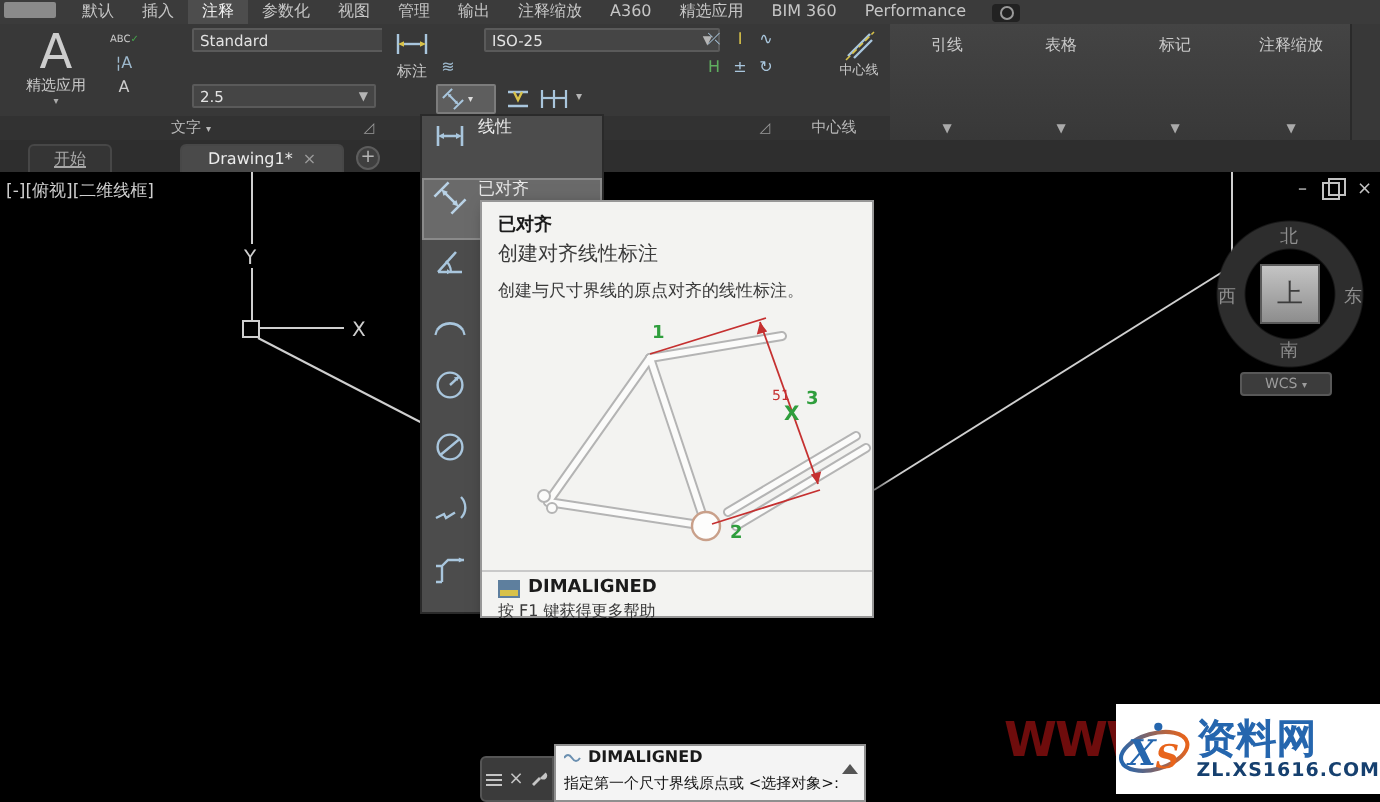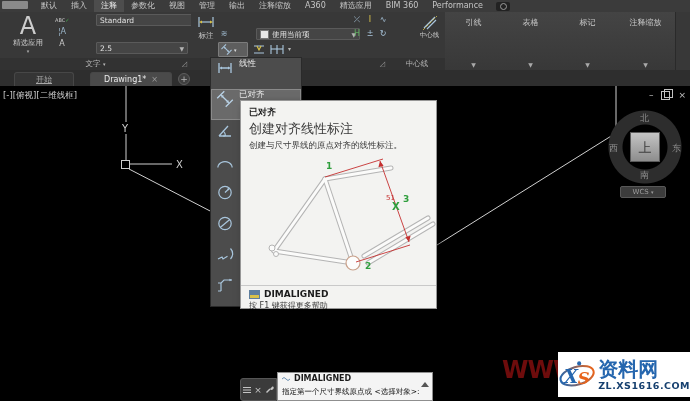--- a/index.html
+++ b/index.html
@@ -58,21 +58,21 @@
   
   .dimmenu{left:210px;top:57px;width:92px;height:250px;background:#4c4c4c;border:1px solid #2a2a2a;z-index:20;box-sizing:border-box;}
   .mitem{position:absolute;left:0;width:90px;height:31px;display:flex;align-items:flex-start;}
   .mitem .ic{width:28px;text-align:center;flex:none;}
   .mitem .ml{font-size:8.5px;color:#e8e8e8;}
   .mitem.hover{background:#6a6a6a;outline:1px solid #8a8a8a;outline-offset:-1px;}
   
   .tooltip{left:240px;top:100px;width:197px;height:209px;background:#f3f3f1;border:1px solid #979797;
            box-shadow:4px 4px 8px rgba(0,0,0,.55);z-index:30;box-sizing:border-box;}
   .tt-title{position:absolute;left:8px;top:5px;font-size:9px;font-weight:bold;color:#1b1b1b;}
-  .tt-sub{position:absolute;left:8px;top:19px;font-size:13px;color:#3a3a3a;}
+  .tt-sub{position:absolute;left:8px;top:19px;font-size:10px;color:#3a3a3a;}
   .tt-desc{position:absolute;left:8px;top:39px;font-size:8.5px;color:#3a3a3a;}
   .tt-sep{position:absolute;left:0px;top:184px;width:100%;height:1px;background:#c9c9c9;}
   .tt-cmdrow{position:absolute;left:8px;top:188px;font-size:9px;font-weight:bold;color:#1b1b1b;display:flex;align-items:center;gap:4px;}
   .tt-help{position:absolute;left:8px;top:199px;font-size:8px;color:#3a3a3a;}
   
   .cmdleft{left:240px;top:292px;width:37px;height:23px;background:#3b3b3b;border:1px solid #555;border-radius:3px 0 0 3px;
            display:flex;align-items:center;justify-content:space-around;box-sizing:border-box;}
   .cmdleft .xg{color:#c5c5c5;font-size:9px;}
   .cmdbox{left:277px;top:286px;width:156px;height:29px;background:#f4f4f4;border:1px solid #8f8f8f;box-sizing:border-box;}
   .cmdname{position:absolute;left:4px;top:1px;font-size:8px;font-weight:bold;color:#1a1a1a;display:flex;gap:3px;align-items:center;}
@@ -142,26 +142,25 @@
 
     <div class="panel" style="left:191px;width:198px;">
       <div class="bigbtn" style="left:2px;top:3px;width:26px;">
         <svg width="20" height="16" viewBox="0 0 20 16" style="margin:0 auto;">
           <path d="M3 2v10M17 2v10" stroke="#a9c6dd" stroke-width="1.2" fill="none"></path>
           <path d="M5 7h10" stroke="#a9c6dd" stroke-width="1.2"></path>
           <path d="M3 7l3-1.4v2.8zM17 7l-3-1.4v2.8z" fill="#d8c24a"></path>
         </svg>
         <div style="font-size:7.5px;color:#c9c9c9;">标注</div>
       </div>
+      <div class="field" style="left:27px;top:2px;width:118px;">
+        <span class="grow">ISO-25</span>
+        <span class="caret">▼</span>
+      </div>
       <span class="abs mini-ic" style="left:27px;top:16px;width:12px;">≋</span>
-      <div class="field" style="left:41px;top:16px;width:104px;">
-        <span class="swatch"></span>
-        <span class="grow">使用当前项</span>
-        <span class="caret">▼</span>
-      </div>
 
       <div class="abs" style="left:27px;top:30px;width:30px;height:15px;background:#5e5e5e;border:1px solid #7c7c7c;border-radius:1px;display:flex;align-items:center;box-sizing:border-box;">
         <svg width="15" height="13" viewBox="0 0 20 20">
           <g transform="rotate(45 10 10)">
             <path d="M4 5v10M16 5v10M6 10h8" stroke="#a9c6dd" stroke-width="1.6" fill="none"></path>
             <path d="M4 10l3-1.5v3zM16 10l-3-1.5v3z" fill="#a9c6dd"></path>
           </g>
         </svg>
         <span style="font-size:5px;color:#ddd;">▾</span>
       </div>
@@ -229,21 +228,21 @@
       <div class="lbl">标记</div>
       <div class="arr">▼</div>
     </div>
     <div class="colpanel" style="left:616px;width:59px;">
       <div class="lbl">注释缩放</div>
       <div class="arr">▼</div>
     </div>
   </div>
 
   <div class="abs filetabs">
-    <div class="ftab" style="left:14px;width:60px;text-decoration:underline;">
+    <div class="ftab" style="left:14px;width:42px;text-decoration:underline;">
       <span>开始</span>
     </div>
     <div class="ftab active" style="left:90px;width:82px;">
       <span>Drawing1*</span><span class="x">×</span>
     </div>
     <div class="fplus" style="left:178px;"><span>+</span></div>
   </div>
 
   <div class="abs canvas">
     <span class="abs vplabel">[-][俯视][二维线框]</span>

